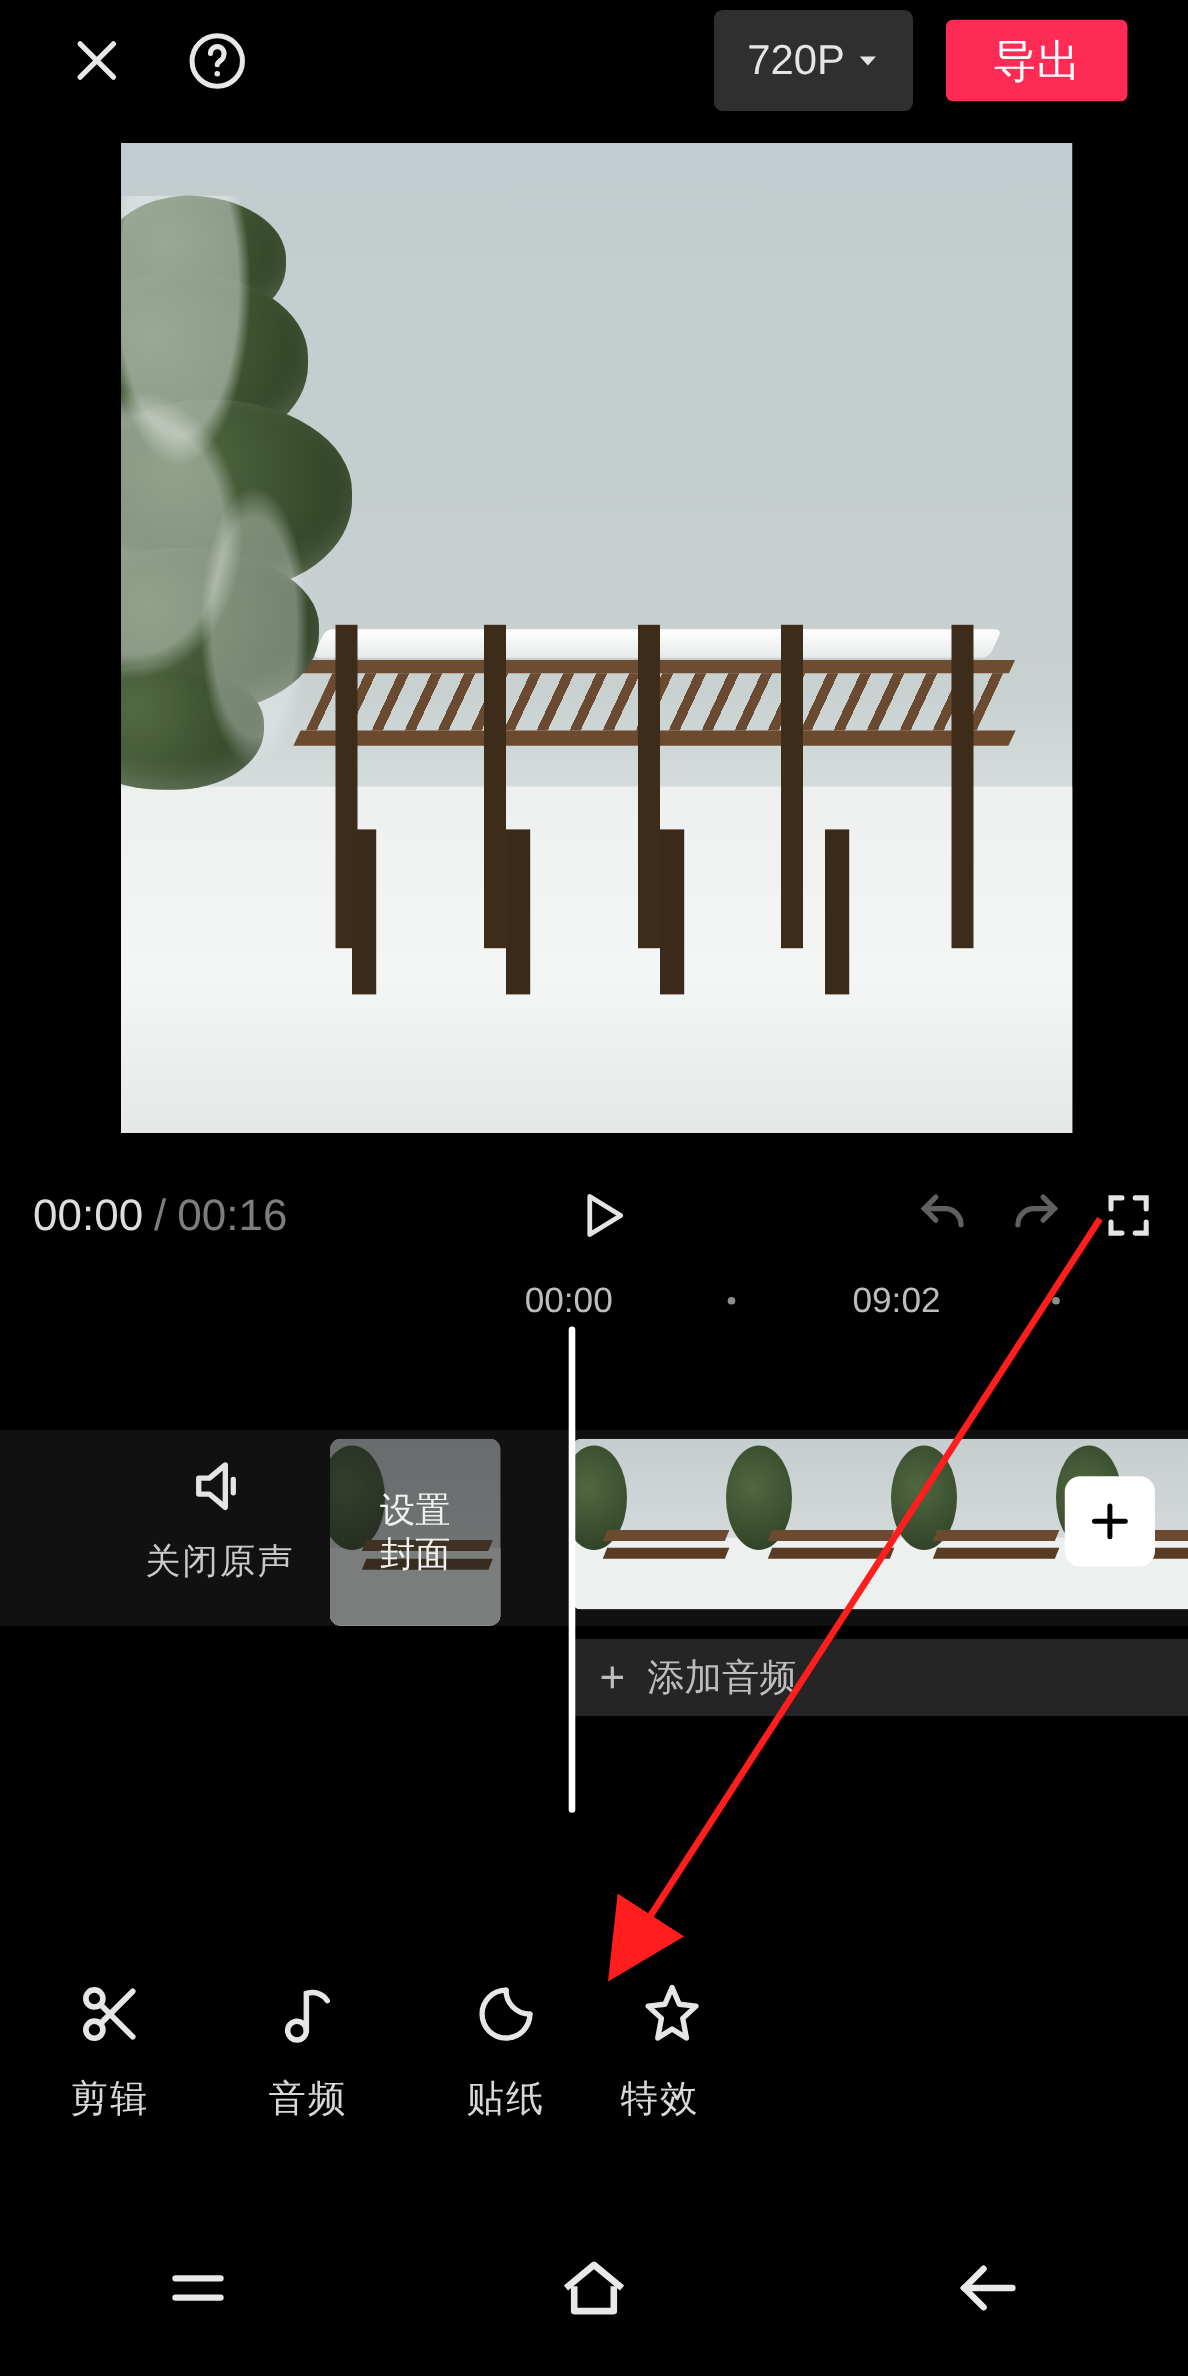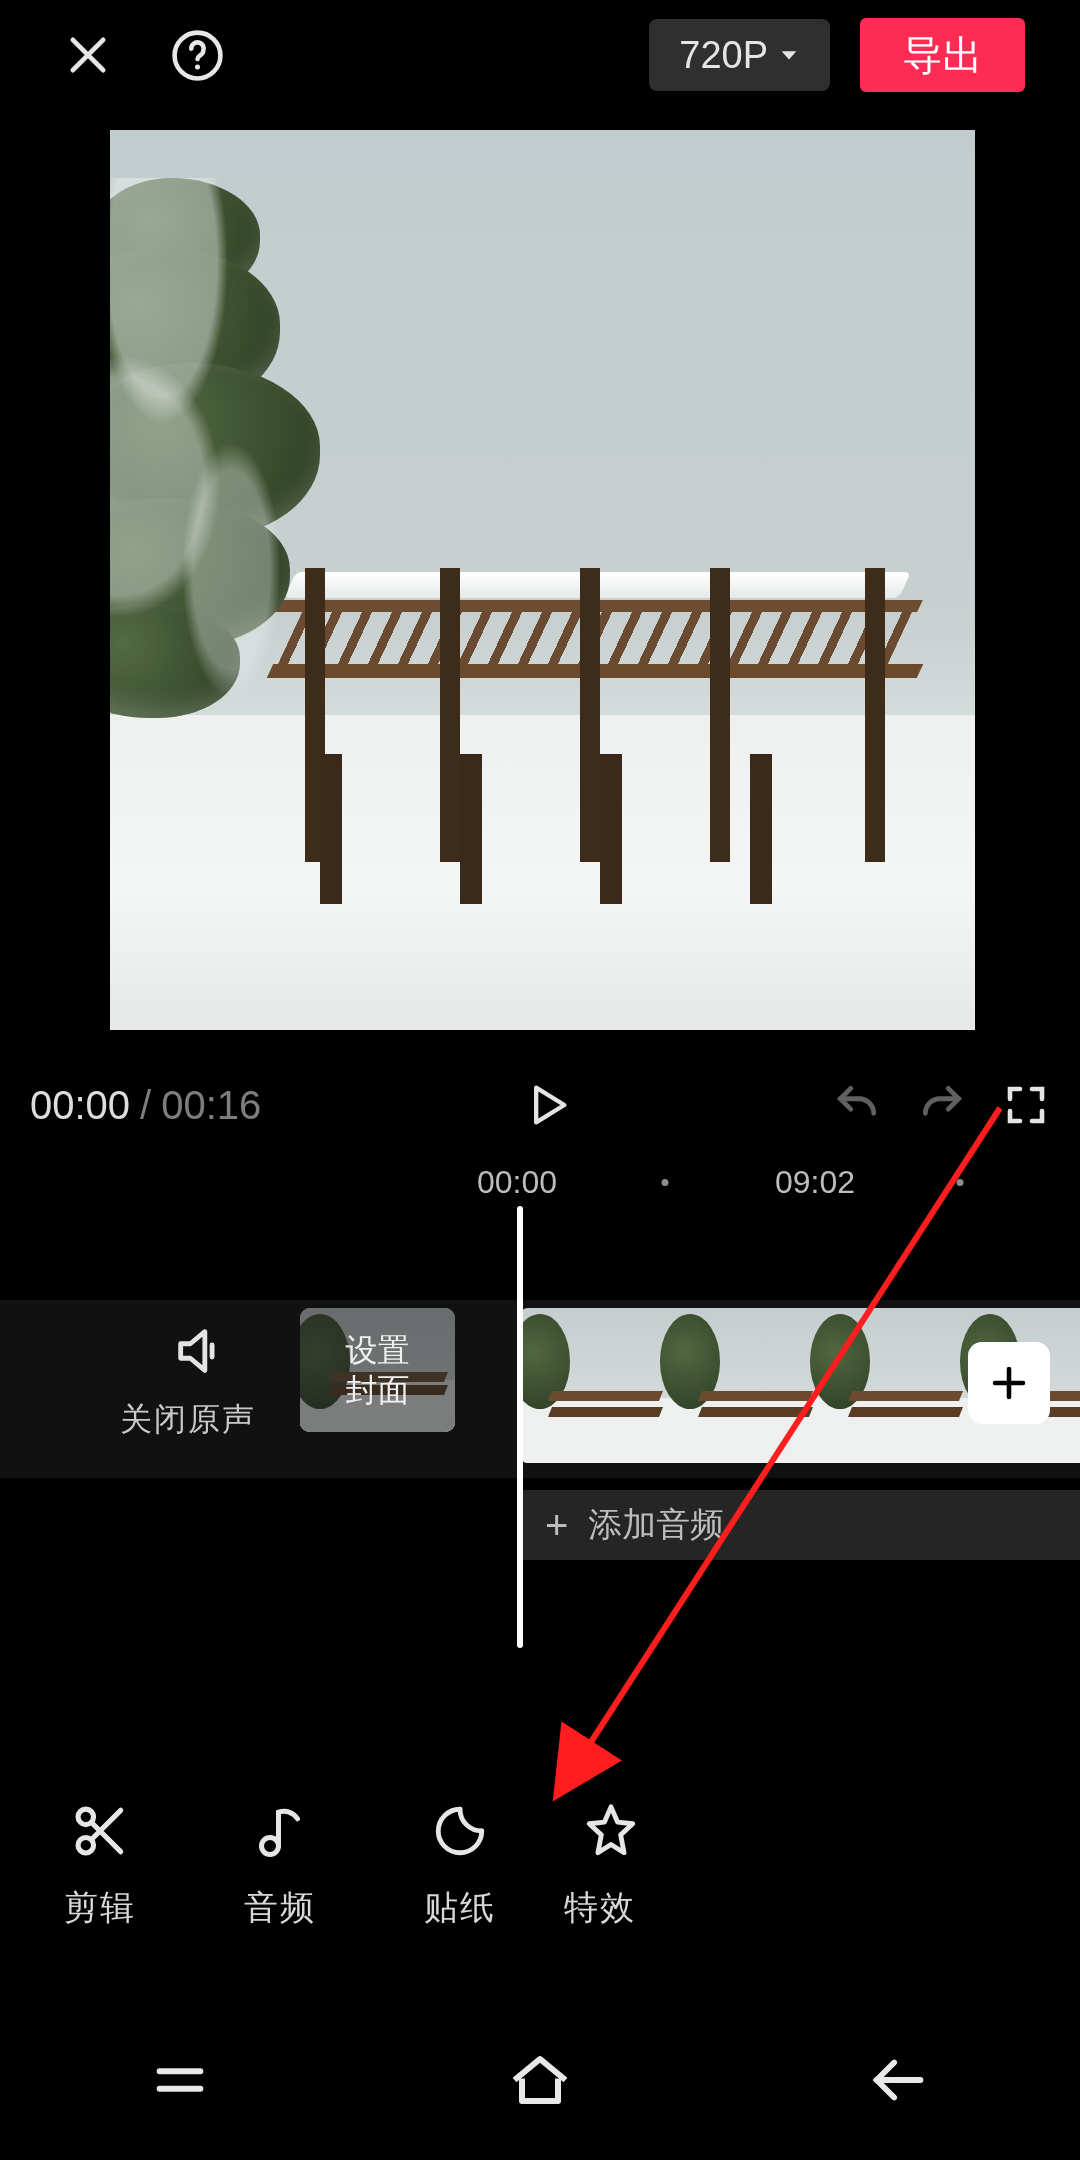--- a/index.html
+++ b/index.html
@@ -6,21 +6,21 @@
   body {
     width:1080px; height:2160px;
     background:#000;
     font-family:"PingFang SC","Microsoft YaHei","Helvetica Neue",sans-serif;
     color:#fff; overflow:hidden; position:relative;
   }
   
   .top-bar{position:absolute;top:0;left:0;right:0;height:110px;display:flex;align-items:center;padding:0 55px;}
   .top-bar .ico-btn{width:65px;height:65px;margin-right:45px;display:flex;align-items:center;justify-content:center;}
   .top-bar .spacer{flex:1;}
-  .res-chip{background:#2f2f2f;color:#e5e5e5;height:72px;border-radius:8px;padding:0 30px;display:flex;align-items:center;font-size:38px;font-weight:500;gap:10px;}
+  .res-chip{background:#2f2f2f;color:#e5e5e5;height:92px;border-radius:8px;padding:0 30px;display:flex;align-items:center;font-size:38px;font-weight:500;gap:10px;}
   .export-btn{background:#fe2c55;color:#fff;height:74px;border-radius:6px;width:165px;display:flex;align-items:center;justify-content:center;font-size:40px;margin-left:30px;font-weight:500;}
   
   .preview-wrap{position:absolute;left:110px;top:130px;width:865px;height:900px;overflow:hidden;}
   .sky{position:absolute;inset:0;background:linear-gradient(180deg,#c2ccce 0%,#c8d0d0 55%,#dde3e3 72%);}
   .snow{position:absolute;left:0;right:0;bottom:0;height:35%;background:linear-gradient(180deg,#eef0f0 0%,#f4f5f5 55%,#e6e8e8 100%);}
   
   .tree{position:absolute;left:-30px;top:48px;width:275px;height:560px;}
   .tree .blob{position:absolute;background:radial-gradient(circle at 35% 35%,#536b44 0%,#3b512f 55%,#2b3a22 100%);border-radius:50% 55% 48% 52%/55% 50% 50% 48%;box-shadow:0 0 0 0 transparent, inset 6px -10px 25px rgba(255,255,255,.2);}
   .tree .b1{left:10px;top:0;width:170px;height:120px;}
   .tree .b2{left:-20px;top:70px;width:220px;height:160px;}
@@ -53,23 +53,23 @@
   .ic{display:flex;align-items:center;justify-content:center;}
   .dim{opacity:.42;}
   
   .ruler{position:absolute;top:1155px;left:0;right:0;height:55px;display:flex;align-items:center;color:#bcbcbc;font-size:32px;}
   .ruler .tk{position:absolute;transform:translateX(-50%);}
   .ruler .dot{position:absolute;width:7px;height:7px;border-radius:50%;background:#8d8d8d;transform:translateX(-50%);}
   .timeline{position:absolute;top:1210px;left:0;right:0;height:430px;}
   .playhead{position:absolute;left:517px;top:-4px;bottom:-8px;width:6px;background:#fff;border-radius:3px;z-index:7;}
   
   .band{position:absolute;left:0;right:0;top:1300px;height:178px;background:#111;}
-  .mute-col{position:absolute;left:120px;top:1322px;width:160px;}
+  .mute-col{position:absolute;left:120px;top:1322px;width:160px;text-align:center;}
   .mute-col .lbl{margin-top:18px;font-size:32px;color:#c9c9c9;letter-spacing:2px;}
-  .cover{position:absolute;left:300px;top:1308px;width:155px;height:124px;border-radius:10px;overflow:hidden;background:#0f172a;display:flex;align-items:center;justify-content:center;}
+  .cover{position:absolute;left:300px;top:1308px;width:155px;height:170px;border-radius:10px;overflow:hidden;background:#0f172a;display:flex;align-items:center;justify-content:center;}
   .cover .mini{position:absolute;inset:0;}
   .cover .fog{position:absolute;inset:0;background:rgba(30,30,30,.55);}
   .cover .txt{position:relative;font-size:32px;line-height:40px;color:#f0f0f0;text-align:center;}
   .clip-track{position:absolute;left:520px;top:1308px;right:-10px;height:155px;overflow:hidden;border-radius:8px 0 0 8px;}
   .thumb{position:absolute;top:0;bottom:0;width:150px;}
   .thumb:nth-child(1){left:0;} .thumb:nth-child(2){left:150px;} .thumb:nth-child(3){left:300px;} .thumb:nth-child(4){left:450px;}
   .add-chip{position:absolute;right:30px;top:1342px;width:82px;height:82px;border-radius:14px;background:#fff;color:#000;display:flex;align-items:center;justify-content:center;z-index:8;}
   .audio-strip{position:absolute;left:520px;top:1490px;right:0;height:70px;background:#252525;display:flex;align-items:center;padding-left:25px;gap:20px;color:#bdbdbd;font-size:34px;}
   
   .tool-bar{position:absolute;left:0;right:0;top:1795px;height:200px;background:#000;display:flex;align-items:flex-start;padding-left:10px;}

